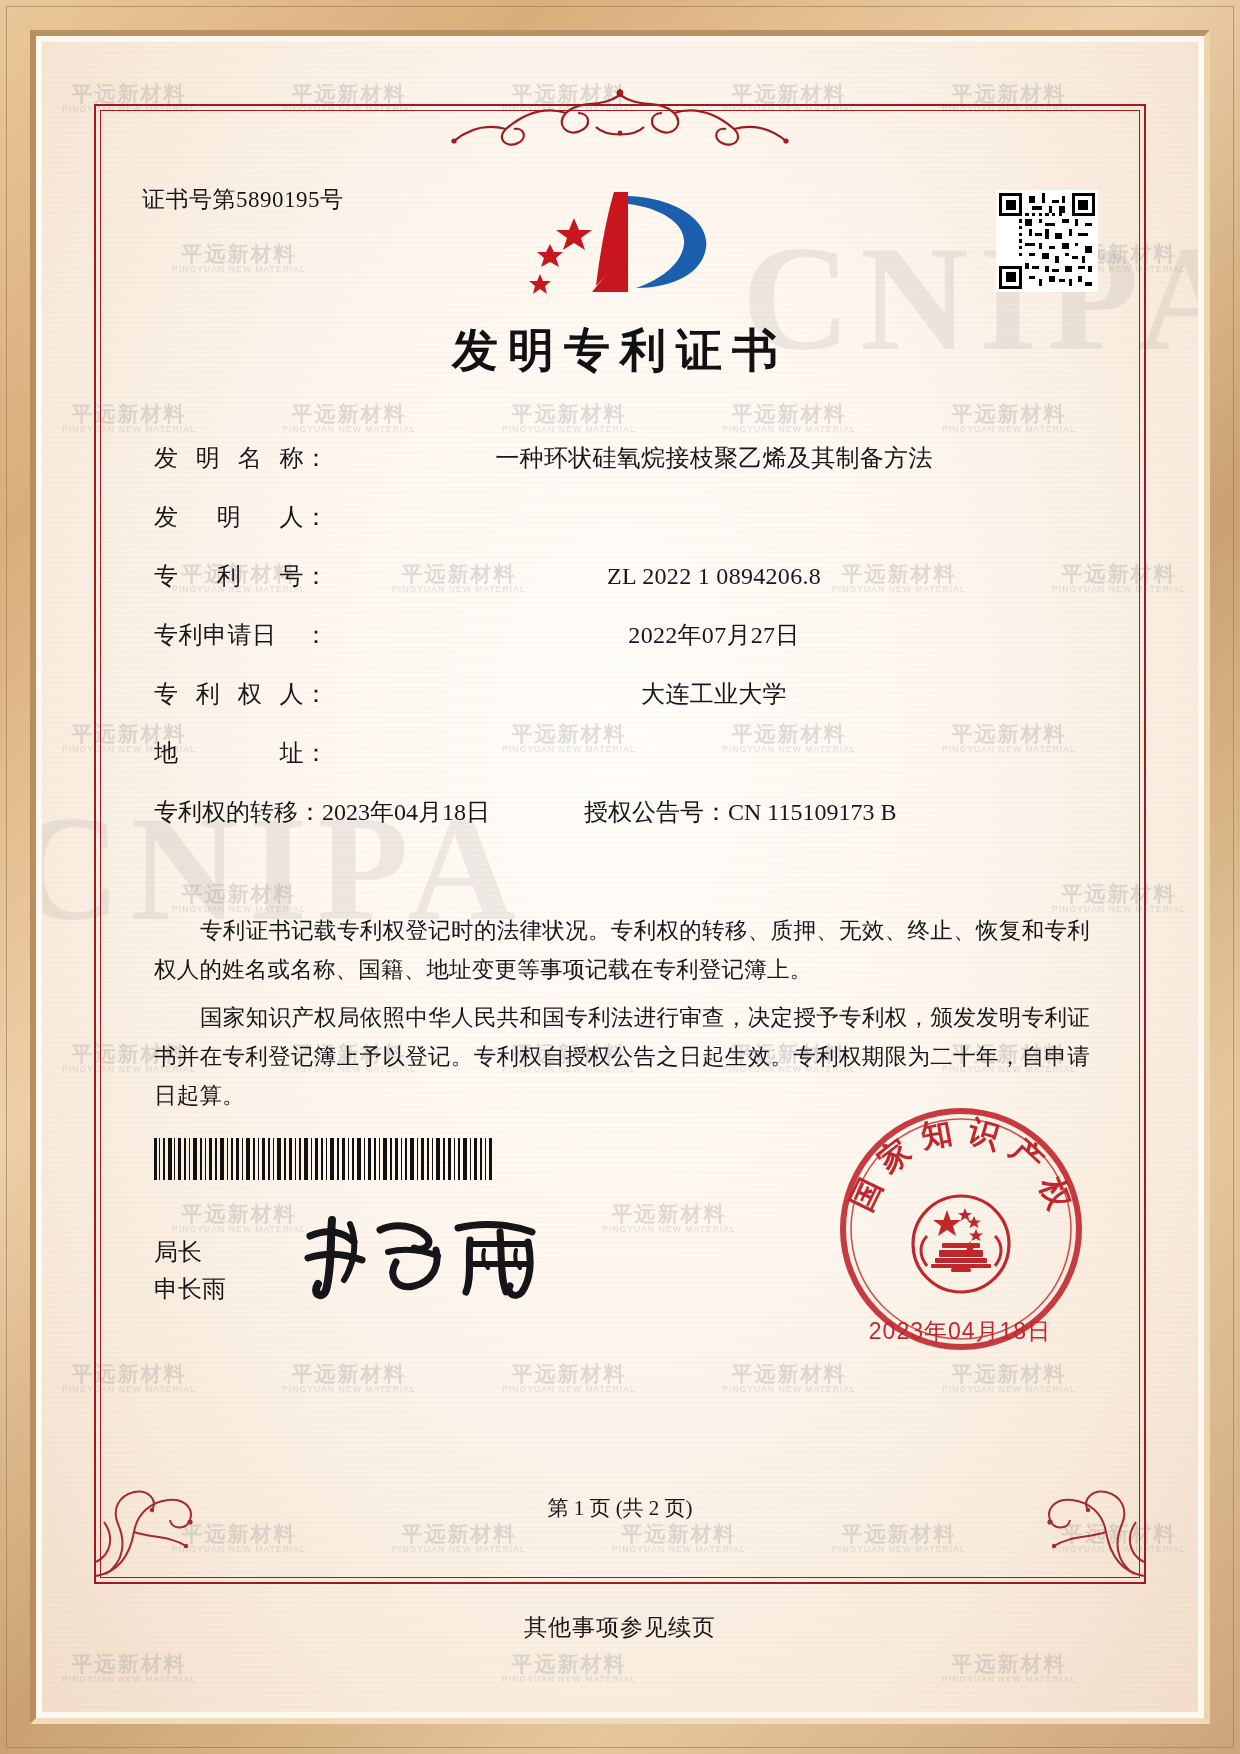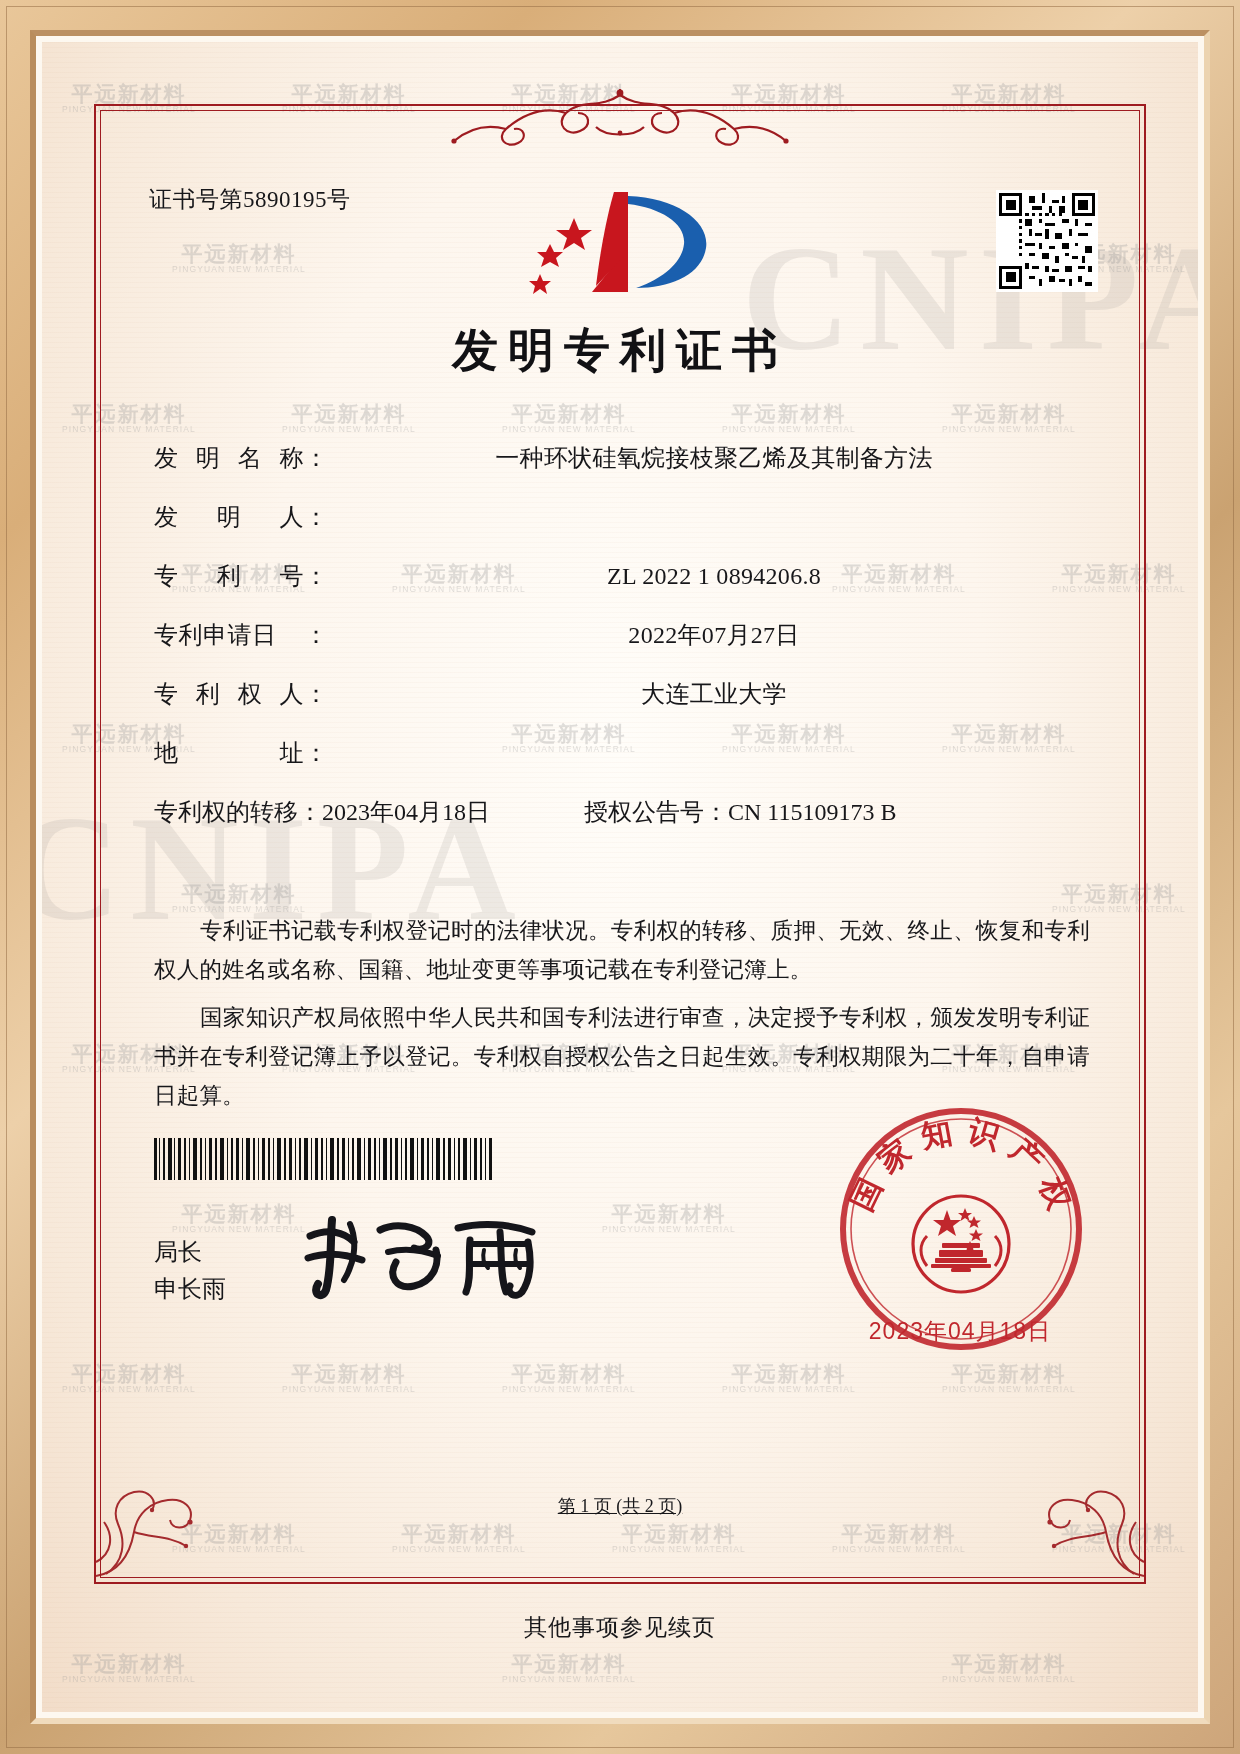--- a/index.html
+++ b/index.html
@@ -136,21 +136,21 @@
   
   .content {
     position: absolute;
     left: 0; top: 0;
     width: 1156px; height: 1670px;
     z-index: 8;
   }
 
   .cert-no {
     position: absolute;
-    left: 107px; top: 142px;
+    left: 100px; top: 142px;
     font-size: 23px;
     color: #17171a;
     letter-spacing: 0.5px;
   }
 
   .logo {
     position: absolute;
     left: 50%;
     transform: translateX(-50%);
     top: 140px;
@@ -280,23 +280,22 @@
     top: 1164px;
     width: 300px;
     height: 96px;
   }
 
   .page-no {
     position: absolute;
     left: 0; right: 0;
     top: 1452px;
     text-align: center;
-    font-size: 18px;
+    font-size: 21px;
     color: #17171a;
-    text-decoration: underline;
   }
   .footer-note {
     position: absolute;
     left: 0; right: 0;
     top: 1570px;
     text-align: center;
     font-size: 23px;
     color: #17171a;
     letter-spacing: 1px;
   }

